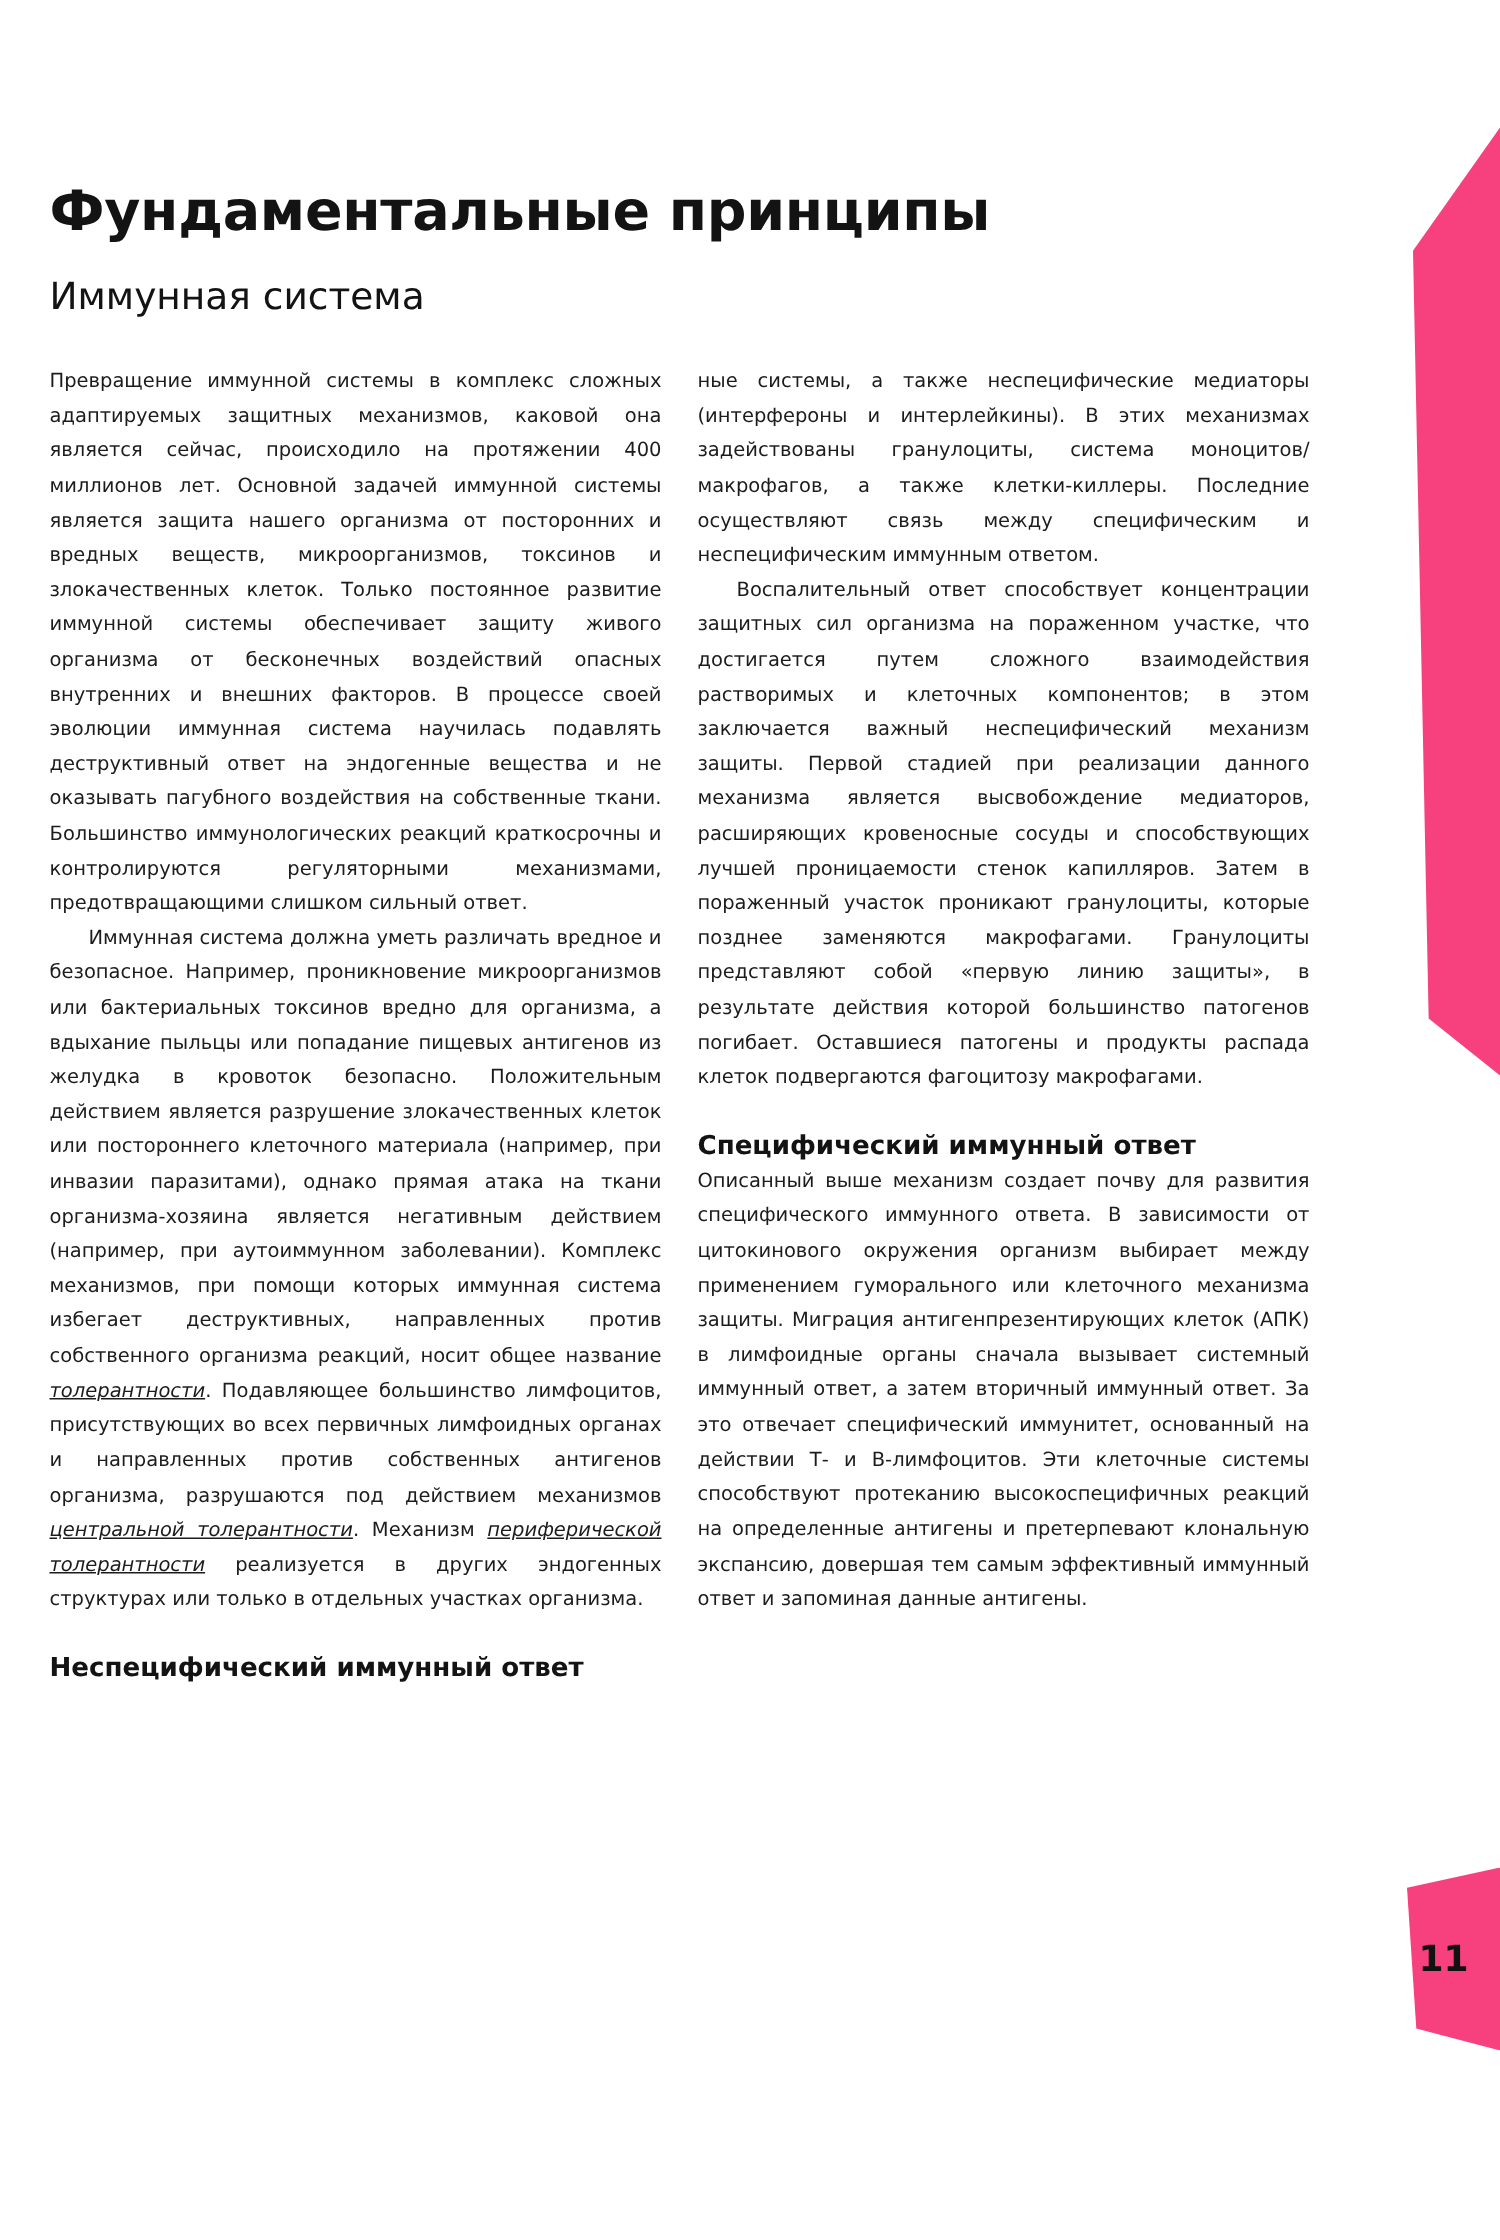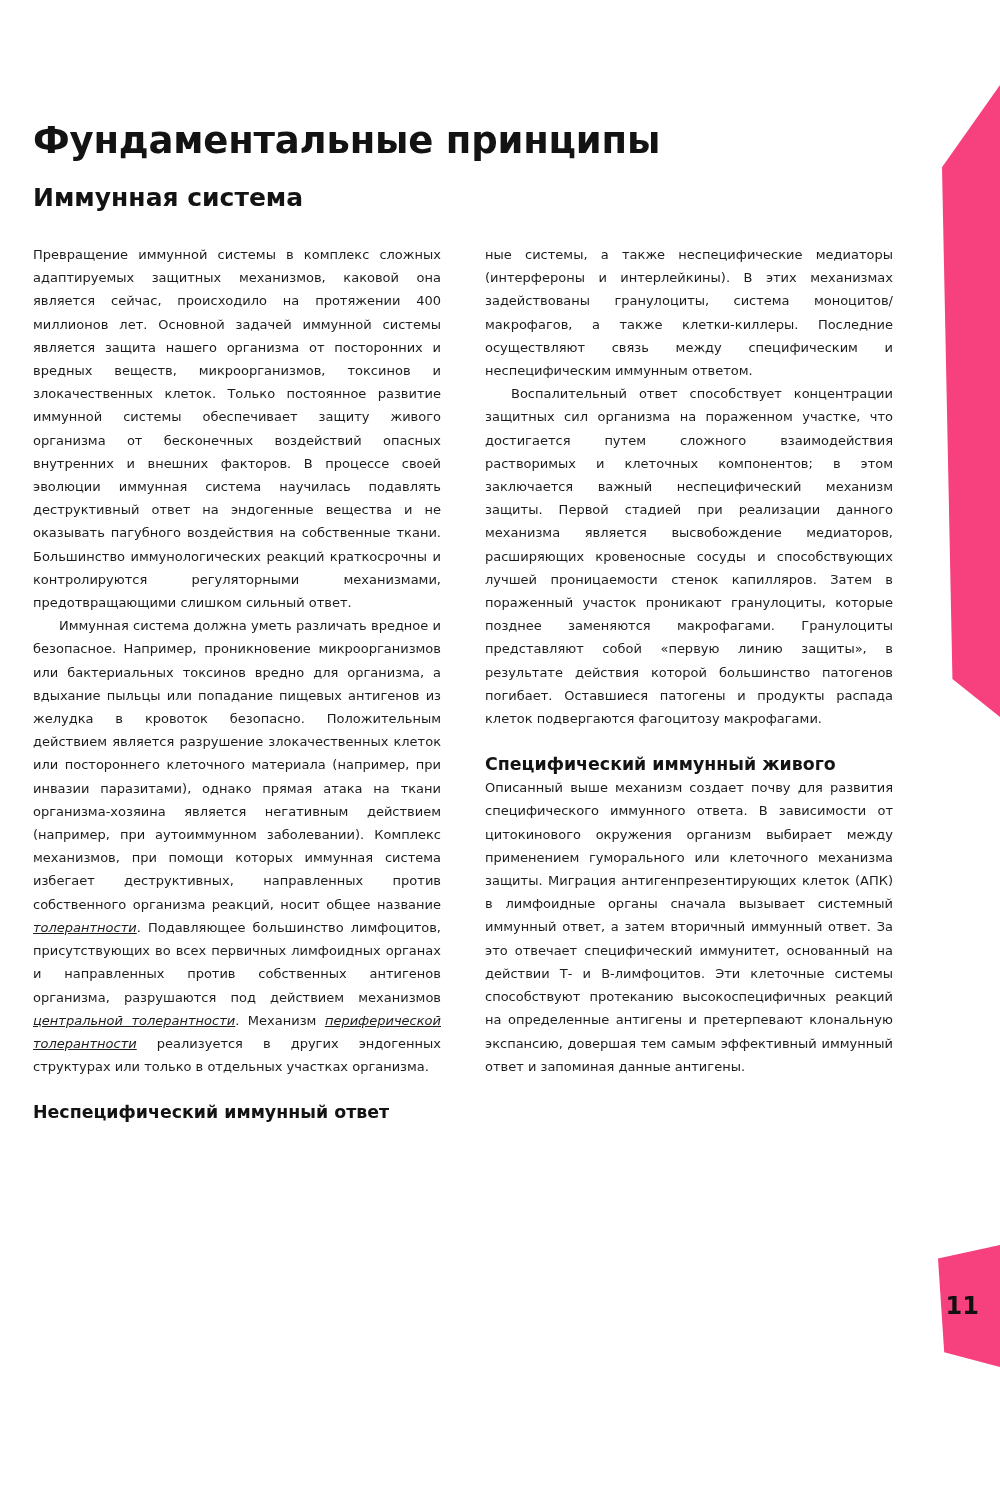--- a/index.html
+++ b/index.html
@@ -30,40 +30,40 @@
     font-weight: bold;
     letter-spacing: -0.2px;
     color: #131313;
     line-height: 1.1;
   }
   .section-title {
     position: absolute;
     left: 33px;
     top: 163px;
     font-size: 25px;
-    font-weight: bold;
+    font-weight: normal;
     color: #131313;
     line-height: 1.1;
   }
 
   
   .columns {
     position: absolute;
     left: 33px;
     top: 243px;
     width: 885px;
     height: 1130px;
   }
   .col {
     position: absolute;
     top: 0;
     width: 408px;
   }
   .col-left  { left: 0; }
-  .col-right { left: 452px; }
+  .col-right { left: 432px; }
 
   p.body {
     margin: 0;
     font-size: 13px;
     line-height: 23.2px;
     text-align: justify;
     text-justify: inter-word;
     hyphens: manual;
     color: #1c1c1c;
   }
@@ -144,21 +144,21 @@
       <h4 class="sub">Неспецифический иммунный ответ</h4>
 
     </div>
 
     <div class="col col-right">
 
       <p class="body">ные системы, а также неспецифические медиаторы (интерфероны и интерлейкины). В этих механизмах задействованы гранулоциты, система моноцитов/макрофагов, а также клетки-киллеры. Последние осуществляют связь между специфическим и неспецифическим иммунным ответом.</p>
 
       <p class="body indent">Воспалительный ответ способствует концентрации защитных сил организма на пораженном участке, что достигается путем сложного взаимодействия растворимых и клеточных компонентов; в этом заключается важный неспецифический механизм защиты. Первой стадией при реализации данного механизма является высвобождение медиаторов, расширяющих кровеносные сосуды и способствующих лучшей проницаемости стенок капилляров. Затем в пораженный участок проникают гранулоциты, которые позднее заменяются макрофагами. Гранулоциты представляют собой «первую линию защиты», в результате действия которой большинство патогенов погибает. Оставшиеся патогены и продукты распада клеток подвергаются фагоцитозу макрофагами.</p>
 
-      <h4 class="sub">Специфический иммунный живого</h4>
+      <h4 class="sub">Специфический иммунный ответ</h4>
 
       <p class="body">Описанный выше механизм создает почву для развития специфического иммунного ответа. В зависимости от цитокинового окружения организм выбирает между применением гуморального или клеточного механизма защиты. Миграция антигенпрезентирующих клеток (АПК) в лимфоидные органы сначала вызывает системный иммунный ответ, а затем вторичный иммунный ответ. За это отвечает специфический иммунитет, основанный на действии Т- и В-лимфоцитов. Эти клеточные системы способствуют протеканию высокоспецифичных реакций на определенные антигены и претерпевают клональную экспансию, довершая тем самым эффективный иммунный ответ и запоминая данные антигены.</p>
     </div>
   </div>
 
   <div class="side-tab"></div>
   <div class="side-tab-label">Фундаментальные принципы</div>
 
   <div class="page-number-block"></div>
   <div class="page-number">11</div>

